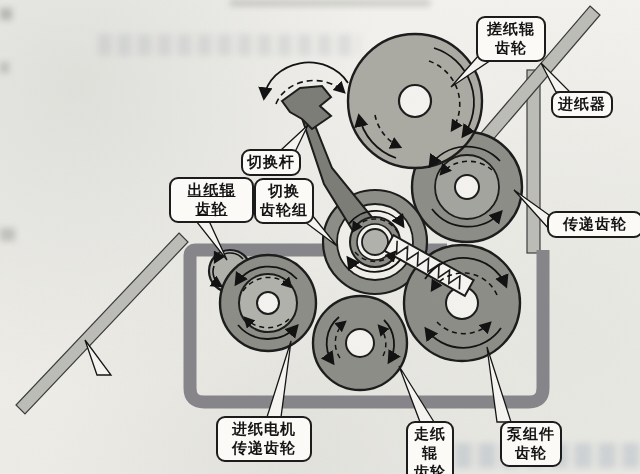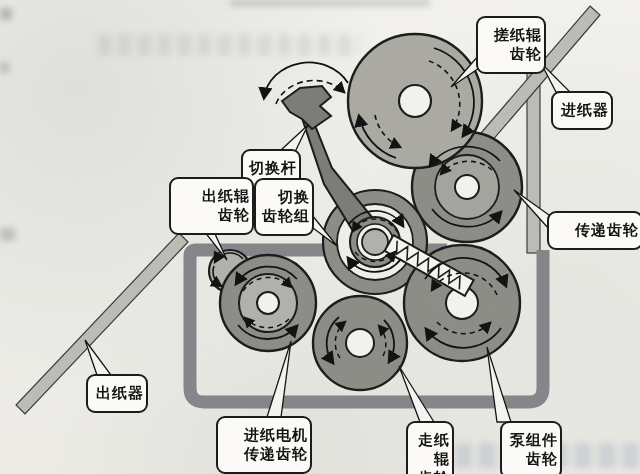--- a/index.html
+++ b/index.html
@@ -11,21 +11,21 @@
       radial-gradient(circle at 88% 70%, rgba(224,225,219,.55), transparent 50%),
       radial-gradient(circle at 45% 96%, rgba(206,207,200,.35), transparent 42%),
       linear-gradient(#f3f2ee,#edece7);
     font-family:"DejaVu Sans","Liberation Sans",sans-serif;
   }
   #stage svg{position:absolute;left:0;top:0;}
   .lbl{
     position:absolute;box-sizing:border-box;
     background:#fbfaf7;border:2px solid #1c1c1c;border-radius:9px;
     color:#141414;font-size:15px;line-height:19px;font-weight:600;
-    text-align:right;white-space:pre-line;padding:8px 2px;
+    text-align:center;white-space:pre-line;padding:2px 2px;
     letter-spacing:1px;z-index:5;
   }
   .smudge{position:absolute;filter:blur(3px);pointer-events:none;z-index:1;}
 </style>
 </head>
 <body>
 
 <div id="stage">
 
   <div class="smudge" style="left:230px;top:0;width:200px;height:6px;background:rgba(120,122,118,.35);"></div>
@@ -158,24 +158,23 @@
 
     <rect x="0" y="0" width="640" height="474" filter="url(#grain)" opacity="0.55"></rect>
   </svg>
 
   <div class="lbl" style="left:476px;top:16px;width:70px;">搓纸辊
 齿轮</div>
   <div class="lbl" style="left:241px;top:149px;width:60px;">切换杆</div>
   <div class="lbl" style="left:551px;top:91px;width:62px;">进纸器</div>
   <div class="lbl" style="left:254px;top:178px;width:60px;">切换
 齿轮组</div>
-  <div class="lbl" style="left:169px;top:177px;width:85px;">出纸辊
+  <div class="lbl" style="left:169px;top:177px;width:85px;text-decoration:underline;">出纸辊
 齿轮</div>
   <div class="lbl" style="left:547px;top:211px;width:96px;">传递齿轮</div>
-  <div class="lbl" style="left:86px;top:374px;width:62px;">出纸器</div>
   <div class="lbl" style="left:216px;top:416px;width:96px;">进纸电机
 传递齿轮</div>
   <div class="lbl" style="left:406px;top:421px;width:48px;">走纸辊
 齿轮</div>
   <div class="lbl" style="left:500px;top:421px;width:62px;">泵组件
 齿轮</div>
 
 </div>
 
 </body></html>

